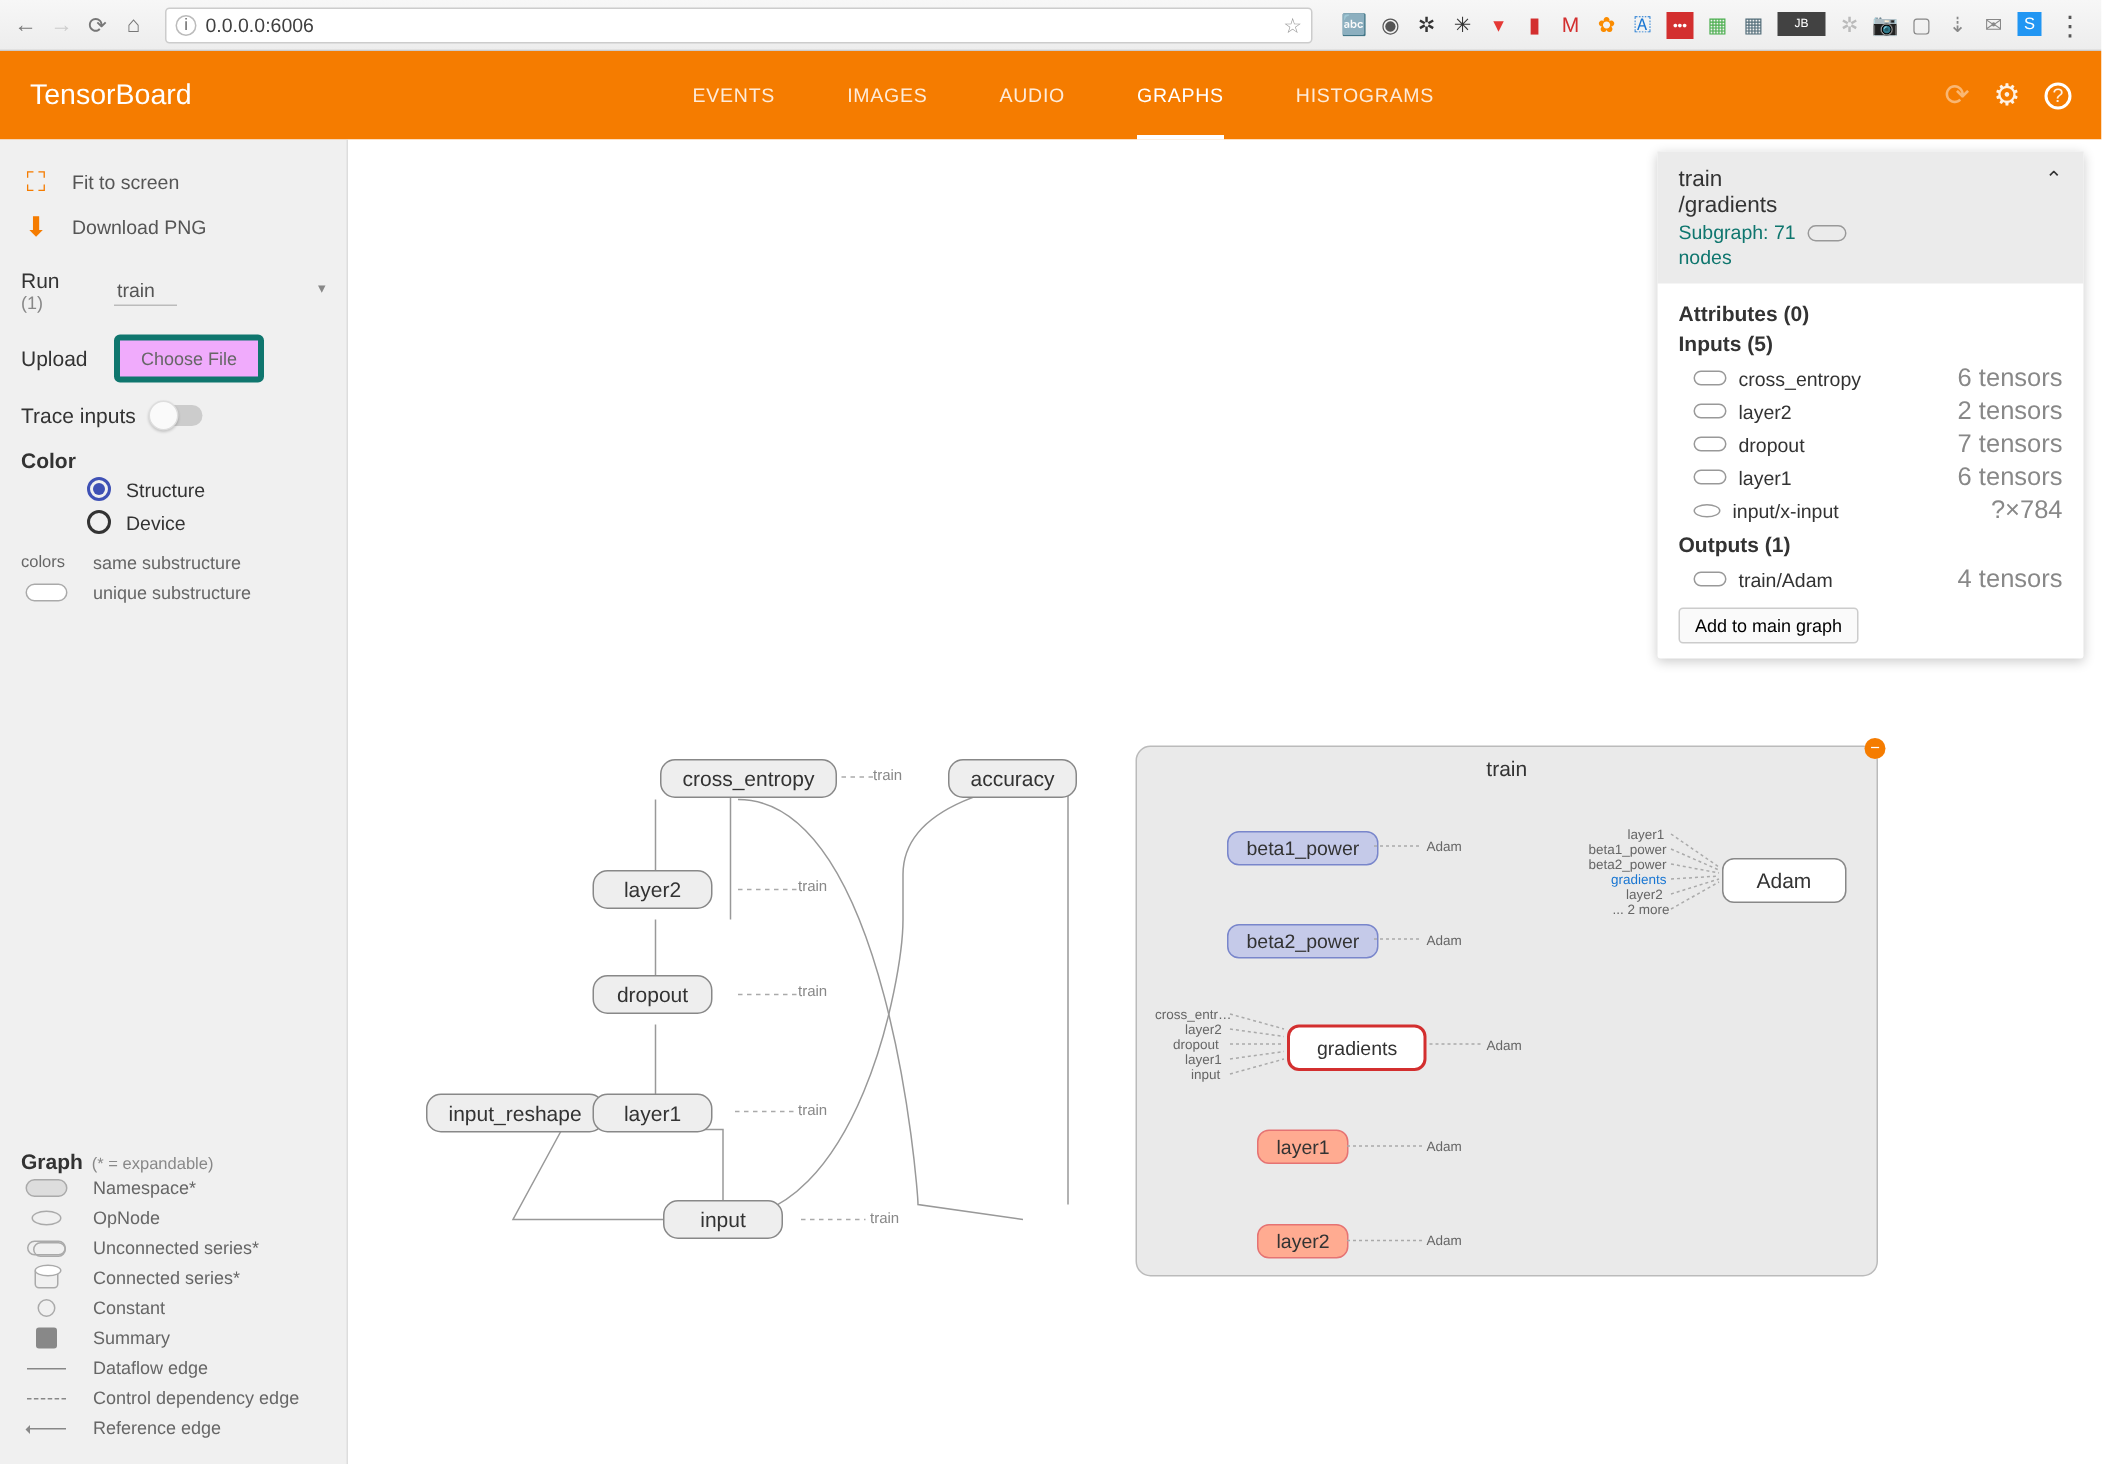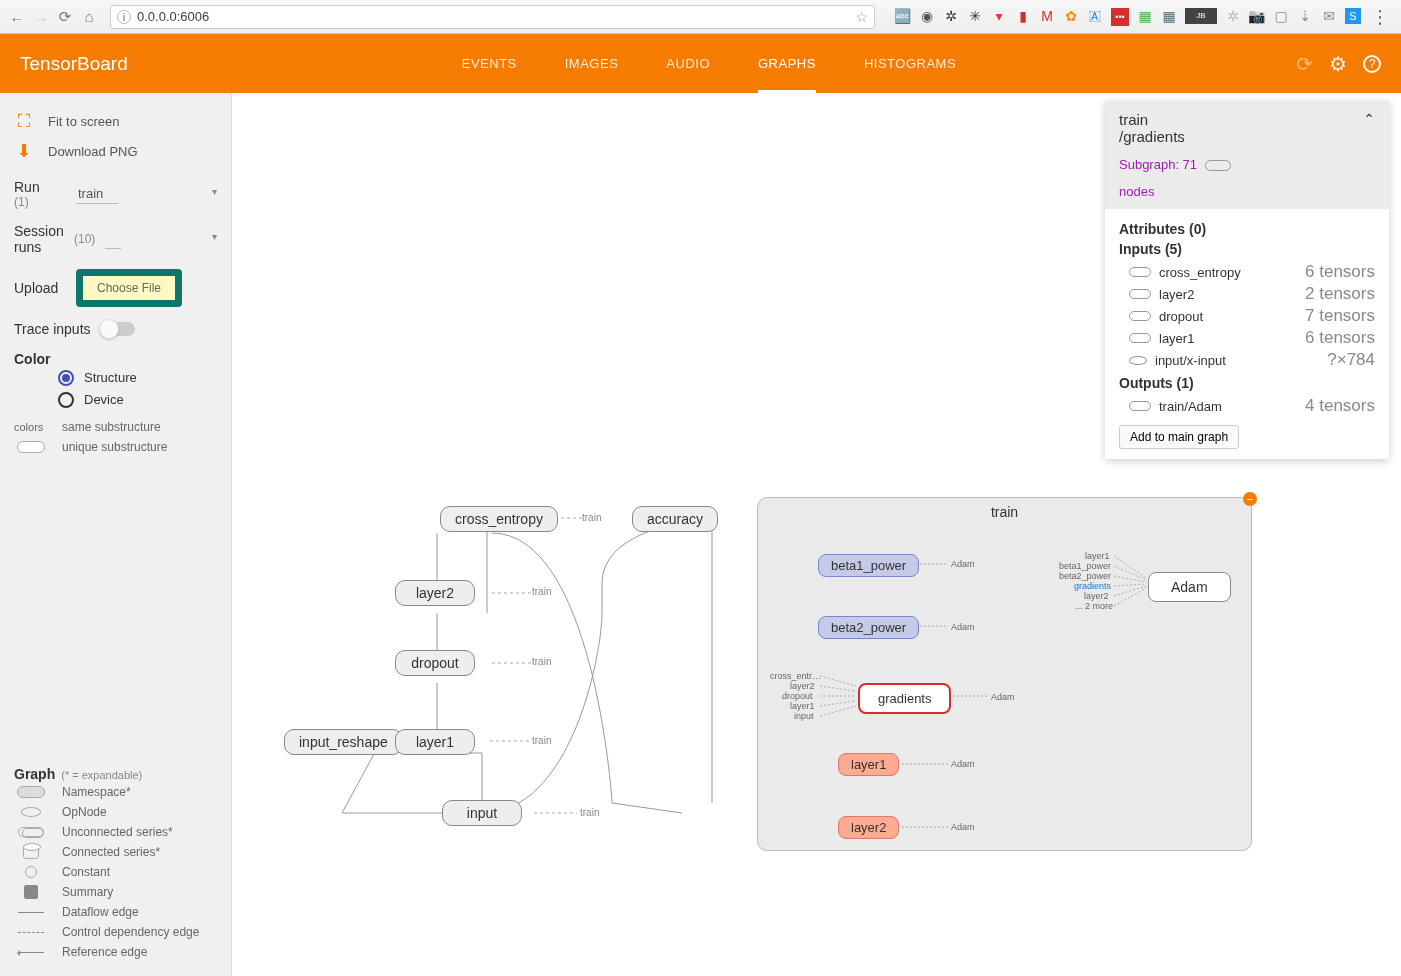--- a/index.html
+++ b/index.html
@@ -34,24 +34,24 @@
 
 
 .side-action { display:flex; align-items:center; gap:14px; padding: 4px 0; color:#555; cursor:pointer;}
 .side-action .ic { width:20px; color:#f57c00; font-size:18px; display:flex;justify-content:center;}
 .side-row { display:flex; align-items:center; gap:10px; padding: 7px 0; font-size:14px; color:#333;}
 .side-row .lbl { width: 52px; font-weight:500;}
 .side-row .count { color:#888; font-size:12px;}
 .select { flex:1; border:none; border-bottom:1px solid #bbb; background:transparent; font-size:13px; color:#555; padding:2px 14px 2px 2px; appearance:none; position:relative;}
 .select-wrap { position:relative; flex:1;}
 .select-wrap::after { content:'▾'; position:absolute; right:0; top:2px; color:#888; font-size:10px; pointer-events:none;}
-.file-btn { border:7px solid #0f766e; background:#fef9c3; border-radius:4px; padding:5px 14px; font-size:12px; color:#666; cursor:pointer;}
+.file-btn { border:4px solid #0f766e; background:#f0abfc; border-radius:4px; padding:5px 14px; font-size:12px; color:#666; cursor:pointer;}
 .toggle { width:34px; height:14px; background:#ccc; border-radius:7px; position:relative; cursor:pointer;}
 .toggle .knob { position:absolute; left:-2px; top:-3px; width:20px; height:20px; background:#fafafa; border:1px solid #ddd; border-radius:50%; box-shadow:0 1px 2px rgba(0,0,0,0.2);}
-.radio-row { display:flex; gap:10px; padding:3px 0 3px 44px; font-size:13px;}
+.radio-row { display:flex; align-items:center; gap:10px; padding:3px 0 3px 44px; font-size:13px;}
 .radio { width:16px; height:16px; border:2px solid #333; border-radius:50%; display:flex;align-items:center;justify-content:center;}
 .radio.checked { border-color:#3f51b5;}
 .radio.checked::after { content:''; width:8px;height:8px;background:#3f51b5;border-radius:50%;}
 .legend-row { display:flex; align-items:center; gap:14px; padding:3px 0; font-size:12px; color:#666;}
 .legend-row .sym { width:34px; display:flex;justify-content:center;}
 .pill { width:28px;height:12px;border:1px solid #aaa;border-radius:6px;background:#fff;}
 .pill.gray{background:#ddd;}
 .ellipse-sym { width:20px;height:10px;border:1px solid #aaa;border-radius:50%;}
 .dbl-ellipse { width:26px;height:10px;border:1px solid #aaa;border-radius:5px;position:relative;}
 .dbl-ellipse::after{content:'';position:absolute;left:3px;top:0;width:20px;height:8px;border:1px solid #aaa;border-radius:5px;}
@@ -79,21 +79,21 @@
 .tn.blue { background:#c5cae9; border-color:#7986cb;}
 .tn.salmon { background:#ffab91; border-color:#e57373;}
 .tn.selected { border:2px solid #d32f2f; background:#fff;}
 .tn-tiny { position:absolute; font-size:9px; color:#666;}
 
 
 .info-panel { position:absolute; top:8px; right:12px; width:284px; background:#fff; box-shadow:0 2px 8px rgba(0,0,0,0.2); border-radius:2px; }
 .info-head { background:#ebebeb; padding:10px 14px; position:relative;}
 .info-head .chev { position:absolute; right:14px; top:10px; font-size:14px; cursor:pointer;}
 .info-title { font-size:15px; font-weight:500;}
-.info-sub { font-size:13px; color:#a21caf; margin-top:12px;}
+.info-sub { font-size:13px; color:#0f766e; margin-top:2px;}
 .info-pill { display:inline-block; width:26px;height:11px;border:1px solid #999;border-radius:6px;vertical-align:middle;margin-left:4px;}
 .info-body { padding:8px 14px 10px;}
 .info-sec { font-size:14px; font-weight:600; margin:4px 0;}
 .io-row { display:flex; align-items:center; gap:8px; padding:1px 0 1px 10px; font-size:13px;}
 .io-row .meta { margin-left:auto; font-size:17px; color:#888;}
 .io-pill { width:22px;height:10px;border:1px solid #999;border-radius:5px;}
 .io-ellipse { width:18px;height:9px;border:1px solid #999;border-radius:50%;}
 .add-btn { margin-top:8px; border:1px solid #ccc; background:#fafafa; border-radius:3px; padding:4px 10px; font-size:12px; cursor:pointer;}
 
 svg.edges { position:absolute; top:0; left:0; pointer-events:none;}
@@ -166,29 +166,20 @@
     <div class="side-row" style="margin-top:6px">
       <div style="display:flex;flex-direction:column">
         <span class="lbl">Run</span>
         <span class="count">(1)</span>
       </div>
       <div class="select-wrap">
         <select class="select"><option>train</option></select>
       </div>
     </div>
 
-    <div class="side-row">
-      <div style="display:flex;flex-direction:column">
-        <span class="lbl" style="width:58px">Session runs</span>
-      </div>
-      <span class="count" style="margin-left:-8px">(10)</span>
-      <div class="select-wrap">
-        <select class="select"><option></option></select>
-      </div>
-    </div>
 
     <div class="side-row">
       <span class="lbl">Upload</span>
       <button class="file-btn">Choose File</button>
     </div>
 
     <div class="side-row">
       <span style="font-weight:500">Trace inputs</span>
       <div class="toggle">
           <div class="knob"></div>

